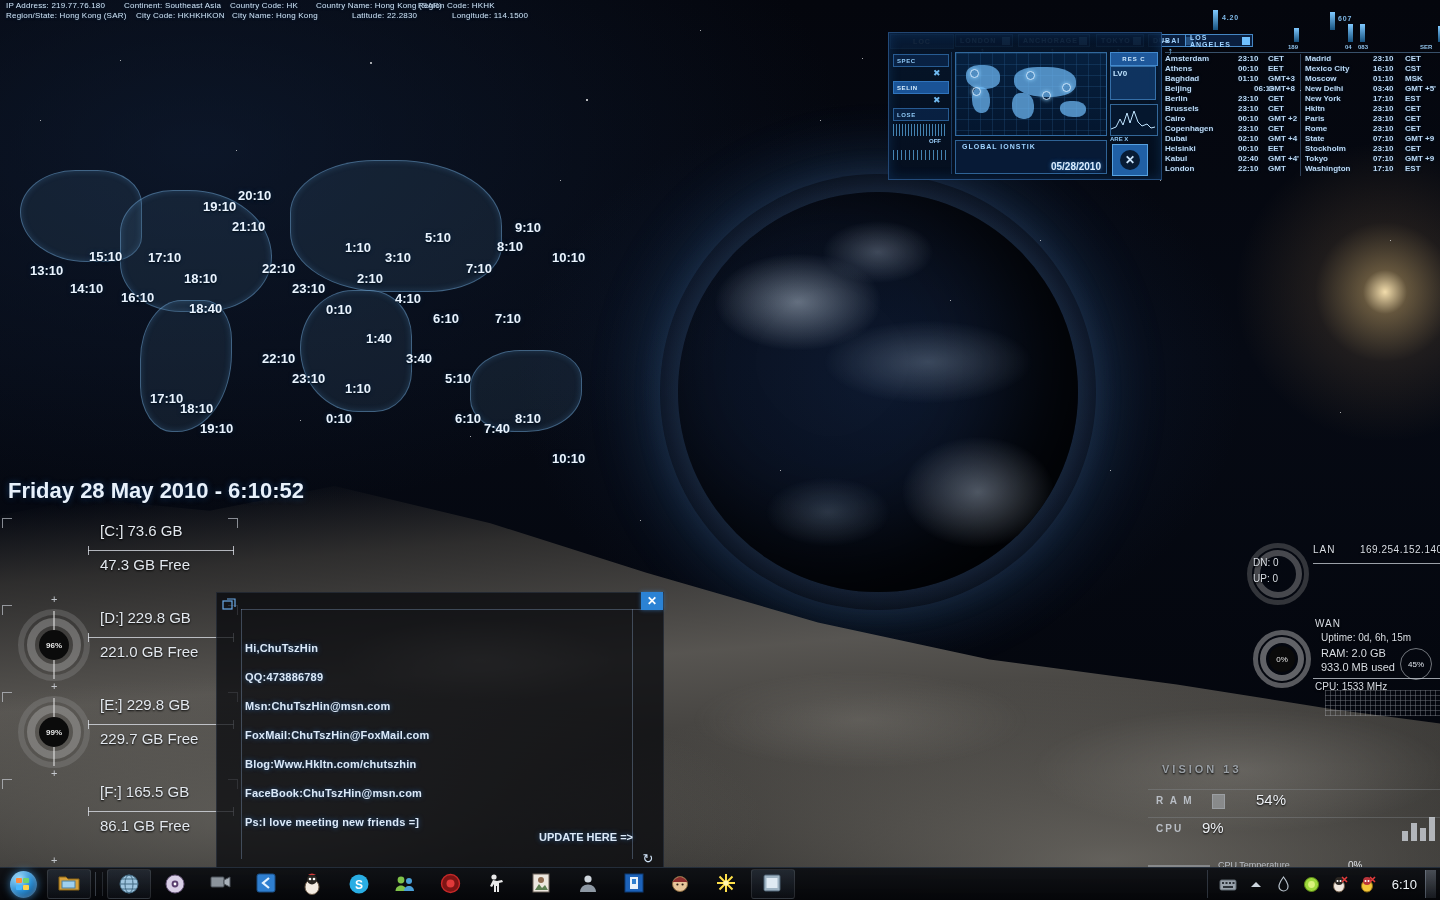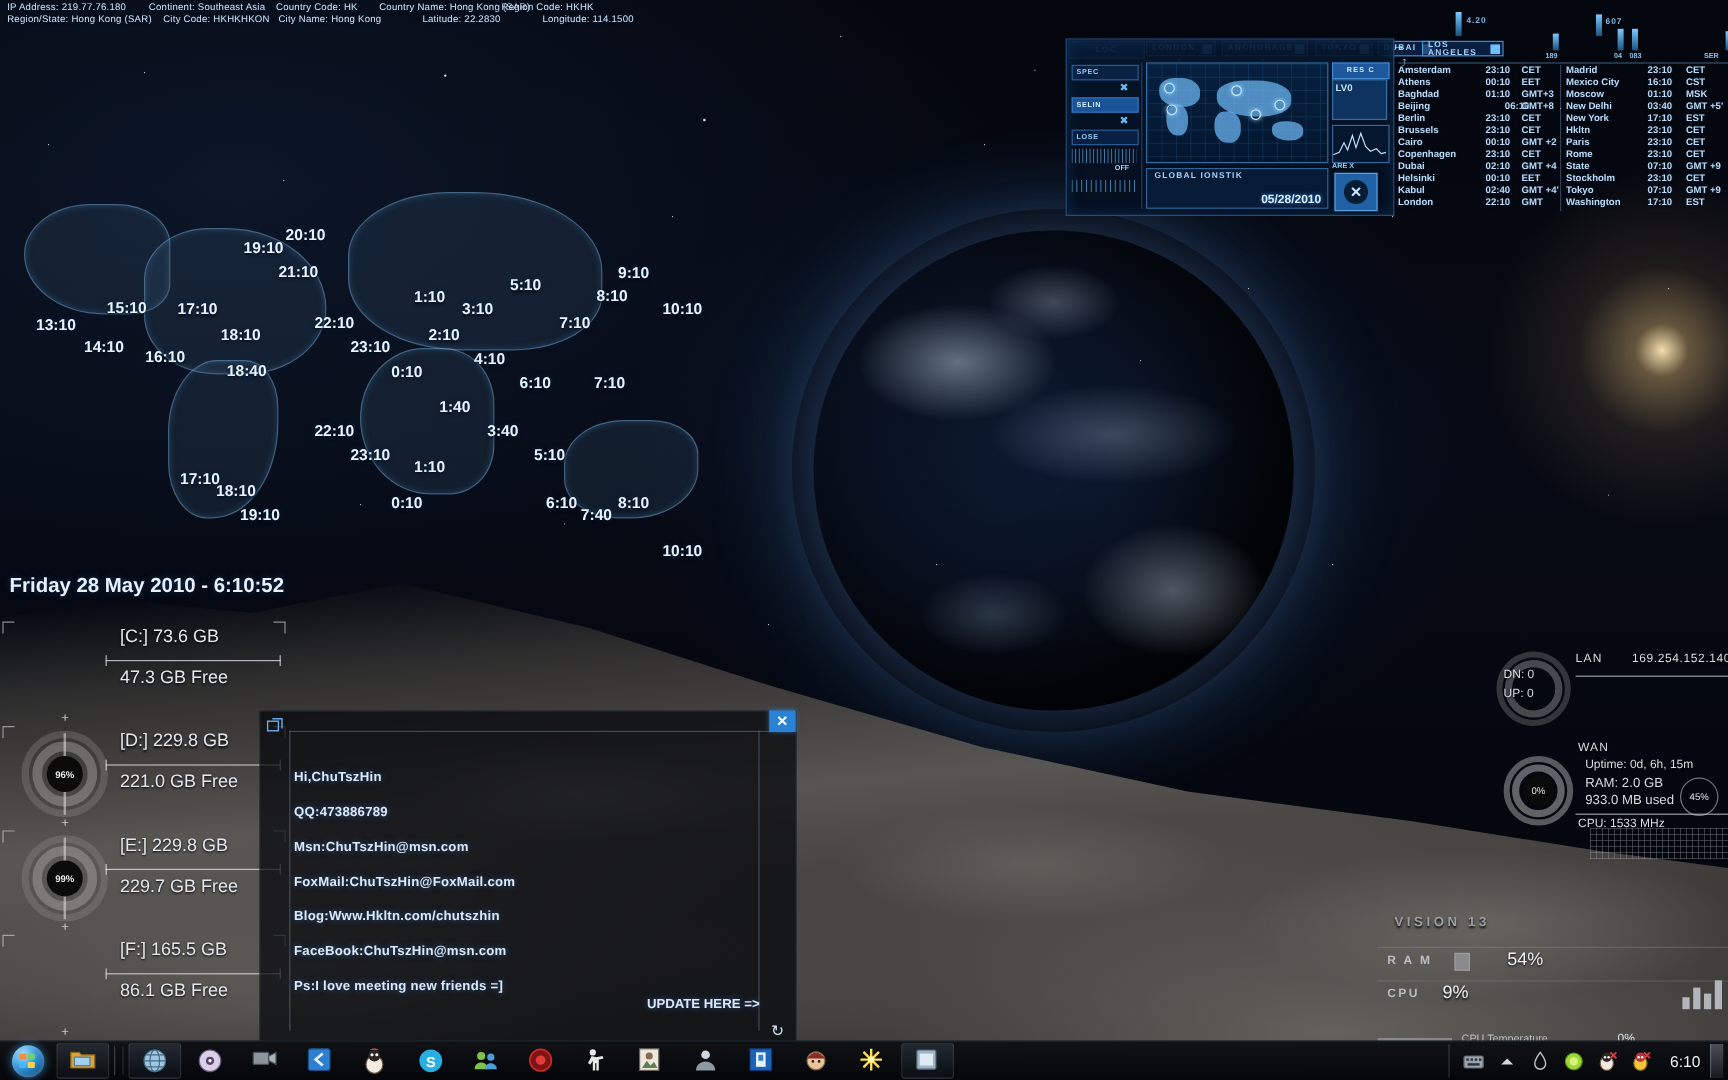--- a/index.html
+++ b/index.html
@@ -55,21 +55,21 @@
 
   
   #clockmap{position:absolute;left:0;top:150px;width:640px;height:340px;}
   #clockmap .cont{position:absolute;background:rgba(60,90,120,.22);
     border:1px solid rgba(120,180,230,.45);border-radius:40% 30% 45% 35%;
     box-shadow:0 0 6px rgba(90,160,220,.25) inset;}
   .ctime{position:absolute;color:#eaf4ff;font-size:13px;font-weight:bold;
     text-shadow:0 0 4px #0c2c4e,0 1px 2px #000;white-space:nowrap;}
 
   
-  #bigdate{position:absolute;left:8px;top:478px;font-size:17px;font-weight:bold;
+  #bigdate{position:absolute;left:8px;top:478px;font-size:22px;font-weight:bold;
     color:#e8f1fb;text-shadow:0 0 6px rgba(20,60,110,.9),0 1px 2px #000;white-space:nowrap;}
 
   
   #drives{position:absolute;left:0;top:518px;width:240px;height:350px;}
   .drive{position:absolute;left:0;width:240px;height:86px;}
   .gauge{position:absolute;left:18px;top:4px;width:72px;height:72px;border-radius:50%;}
   .gauge .ring{position:absolute;inset:0;border-radius:50%;
     border:6px solid rgba(150,150,150,.30);box-sizing:border-box;}
   .gauge .ring2{position:absolute;inset:9px;border-radius:50%;
     border:8px solid rgba(185,185,185,.38);box-sizing:border-box;}

